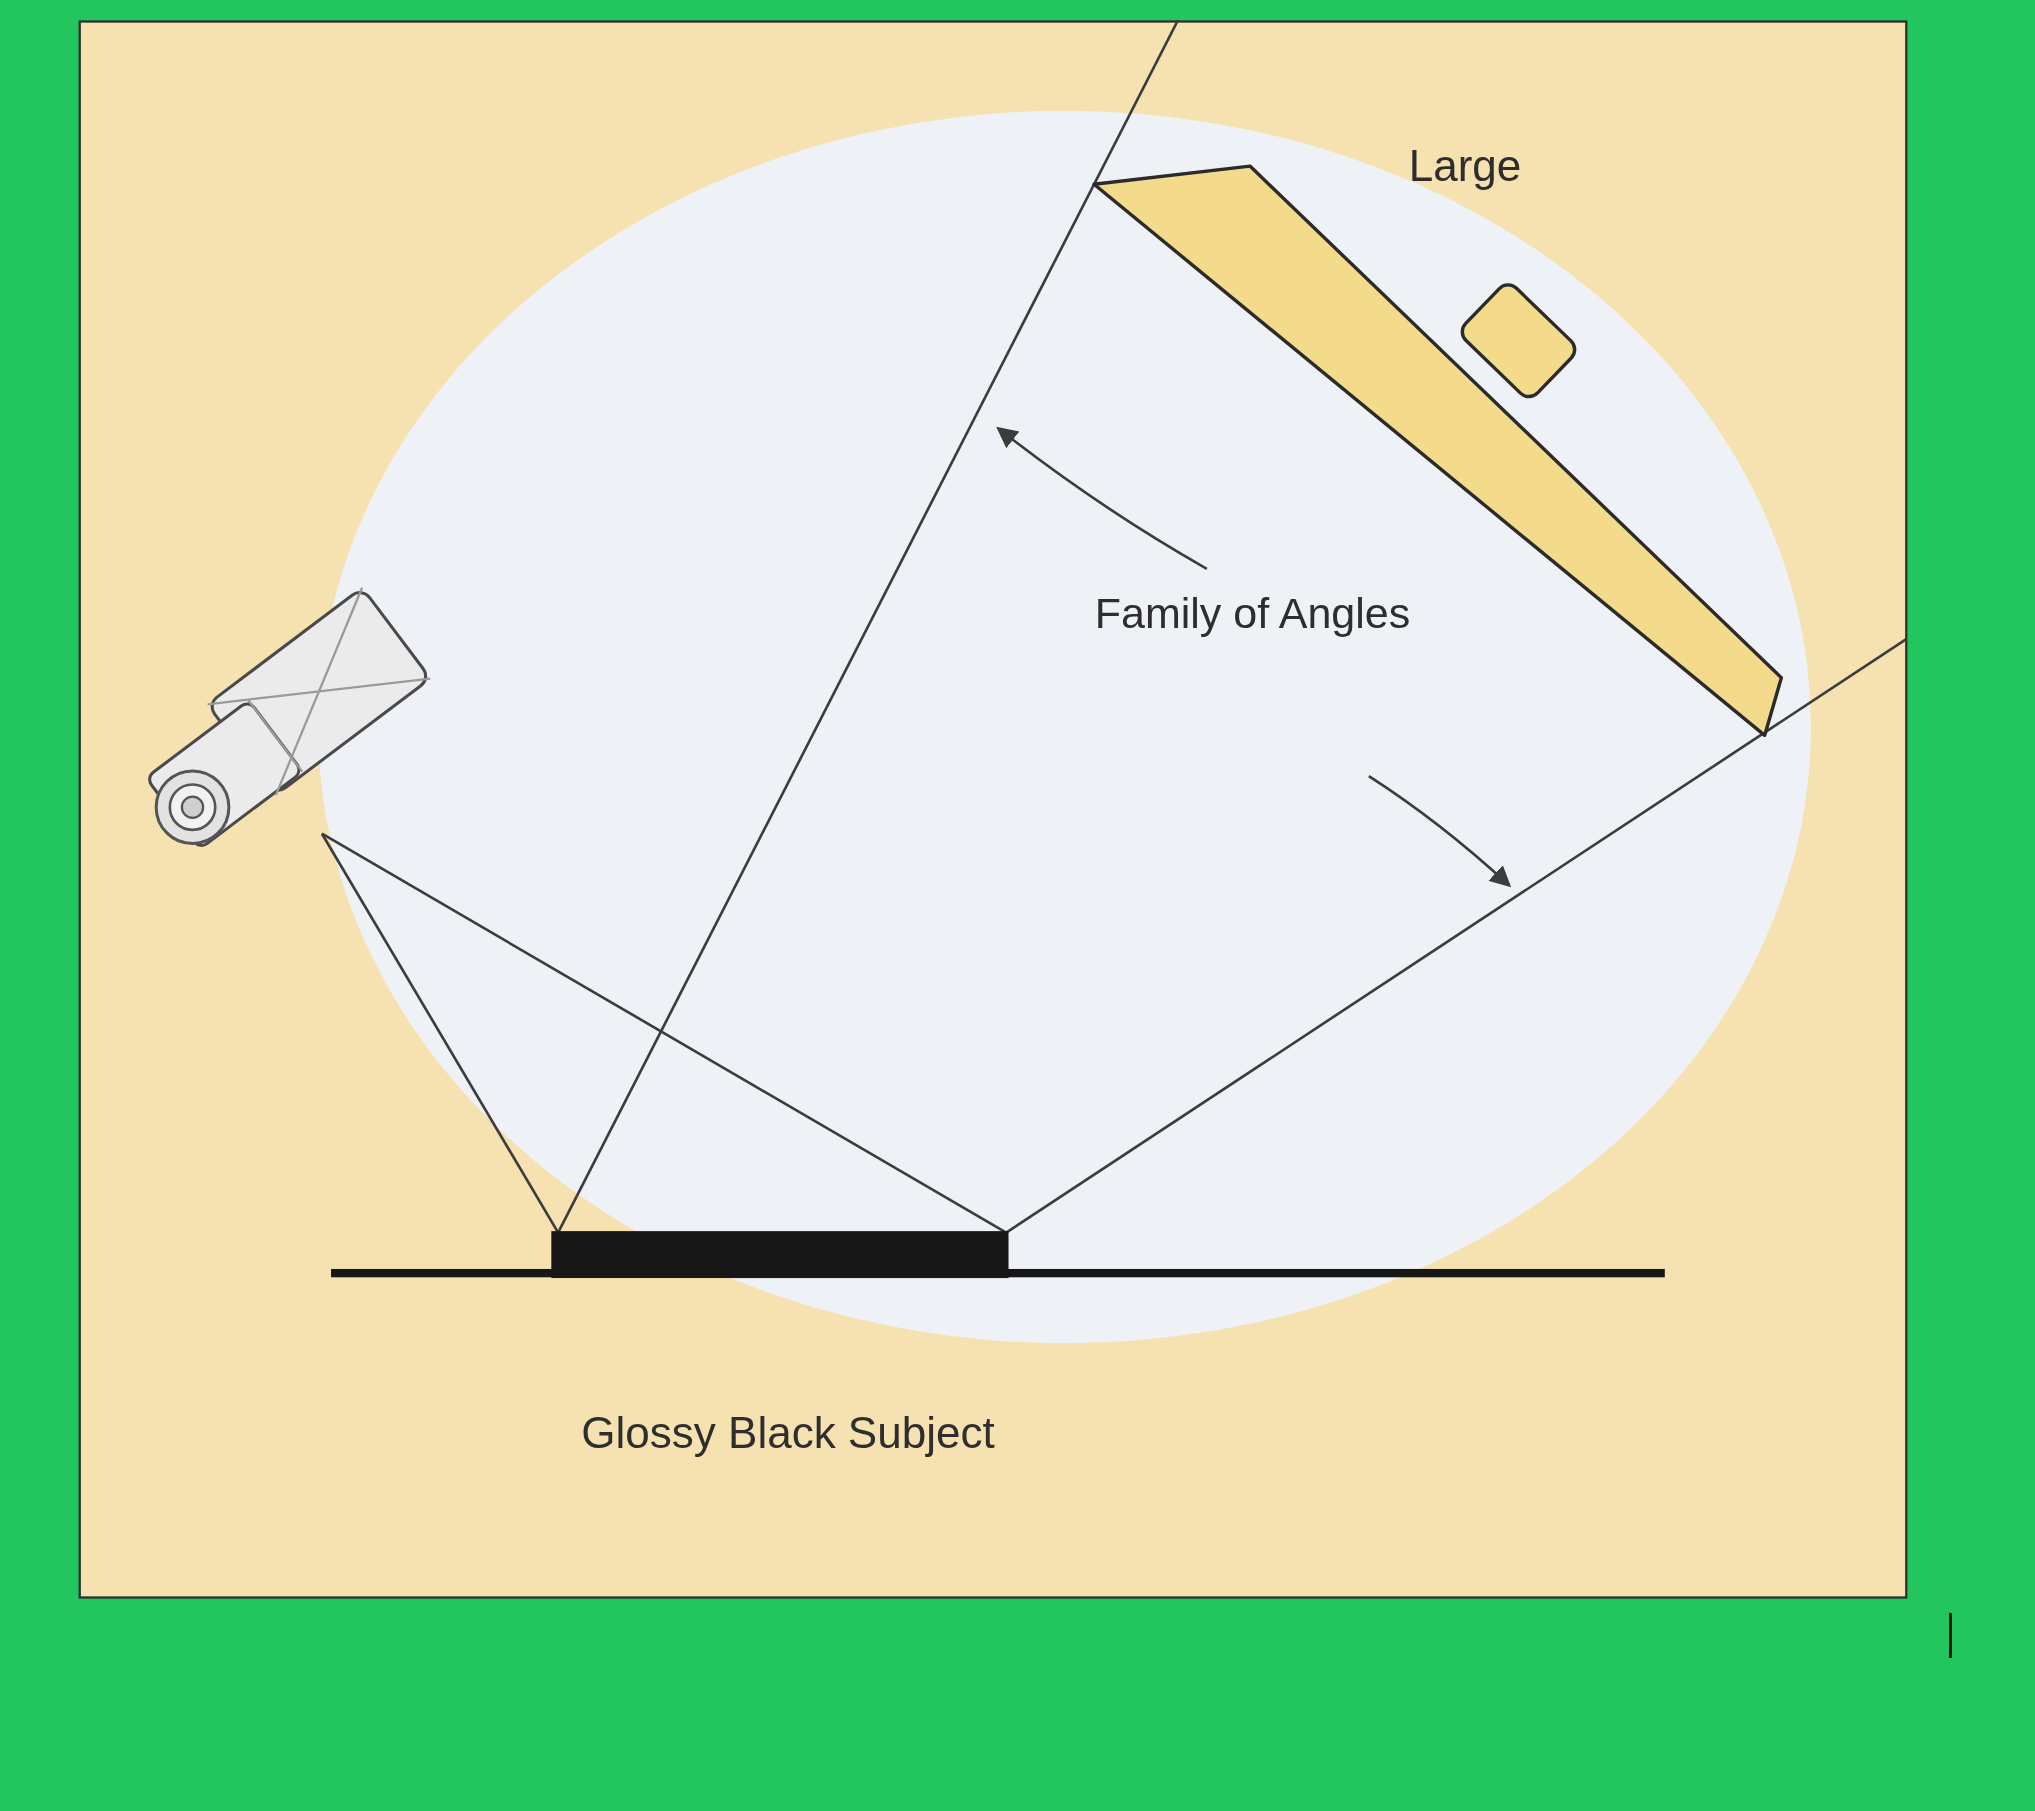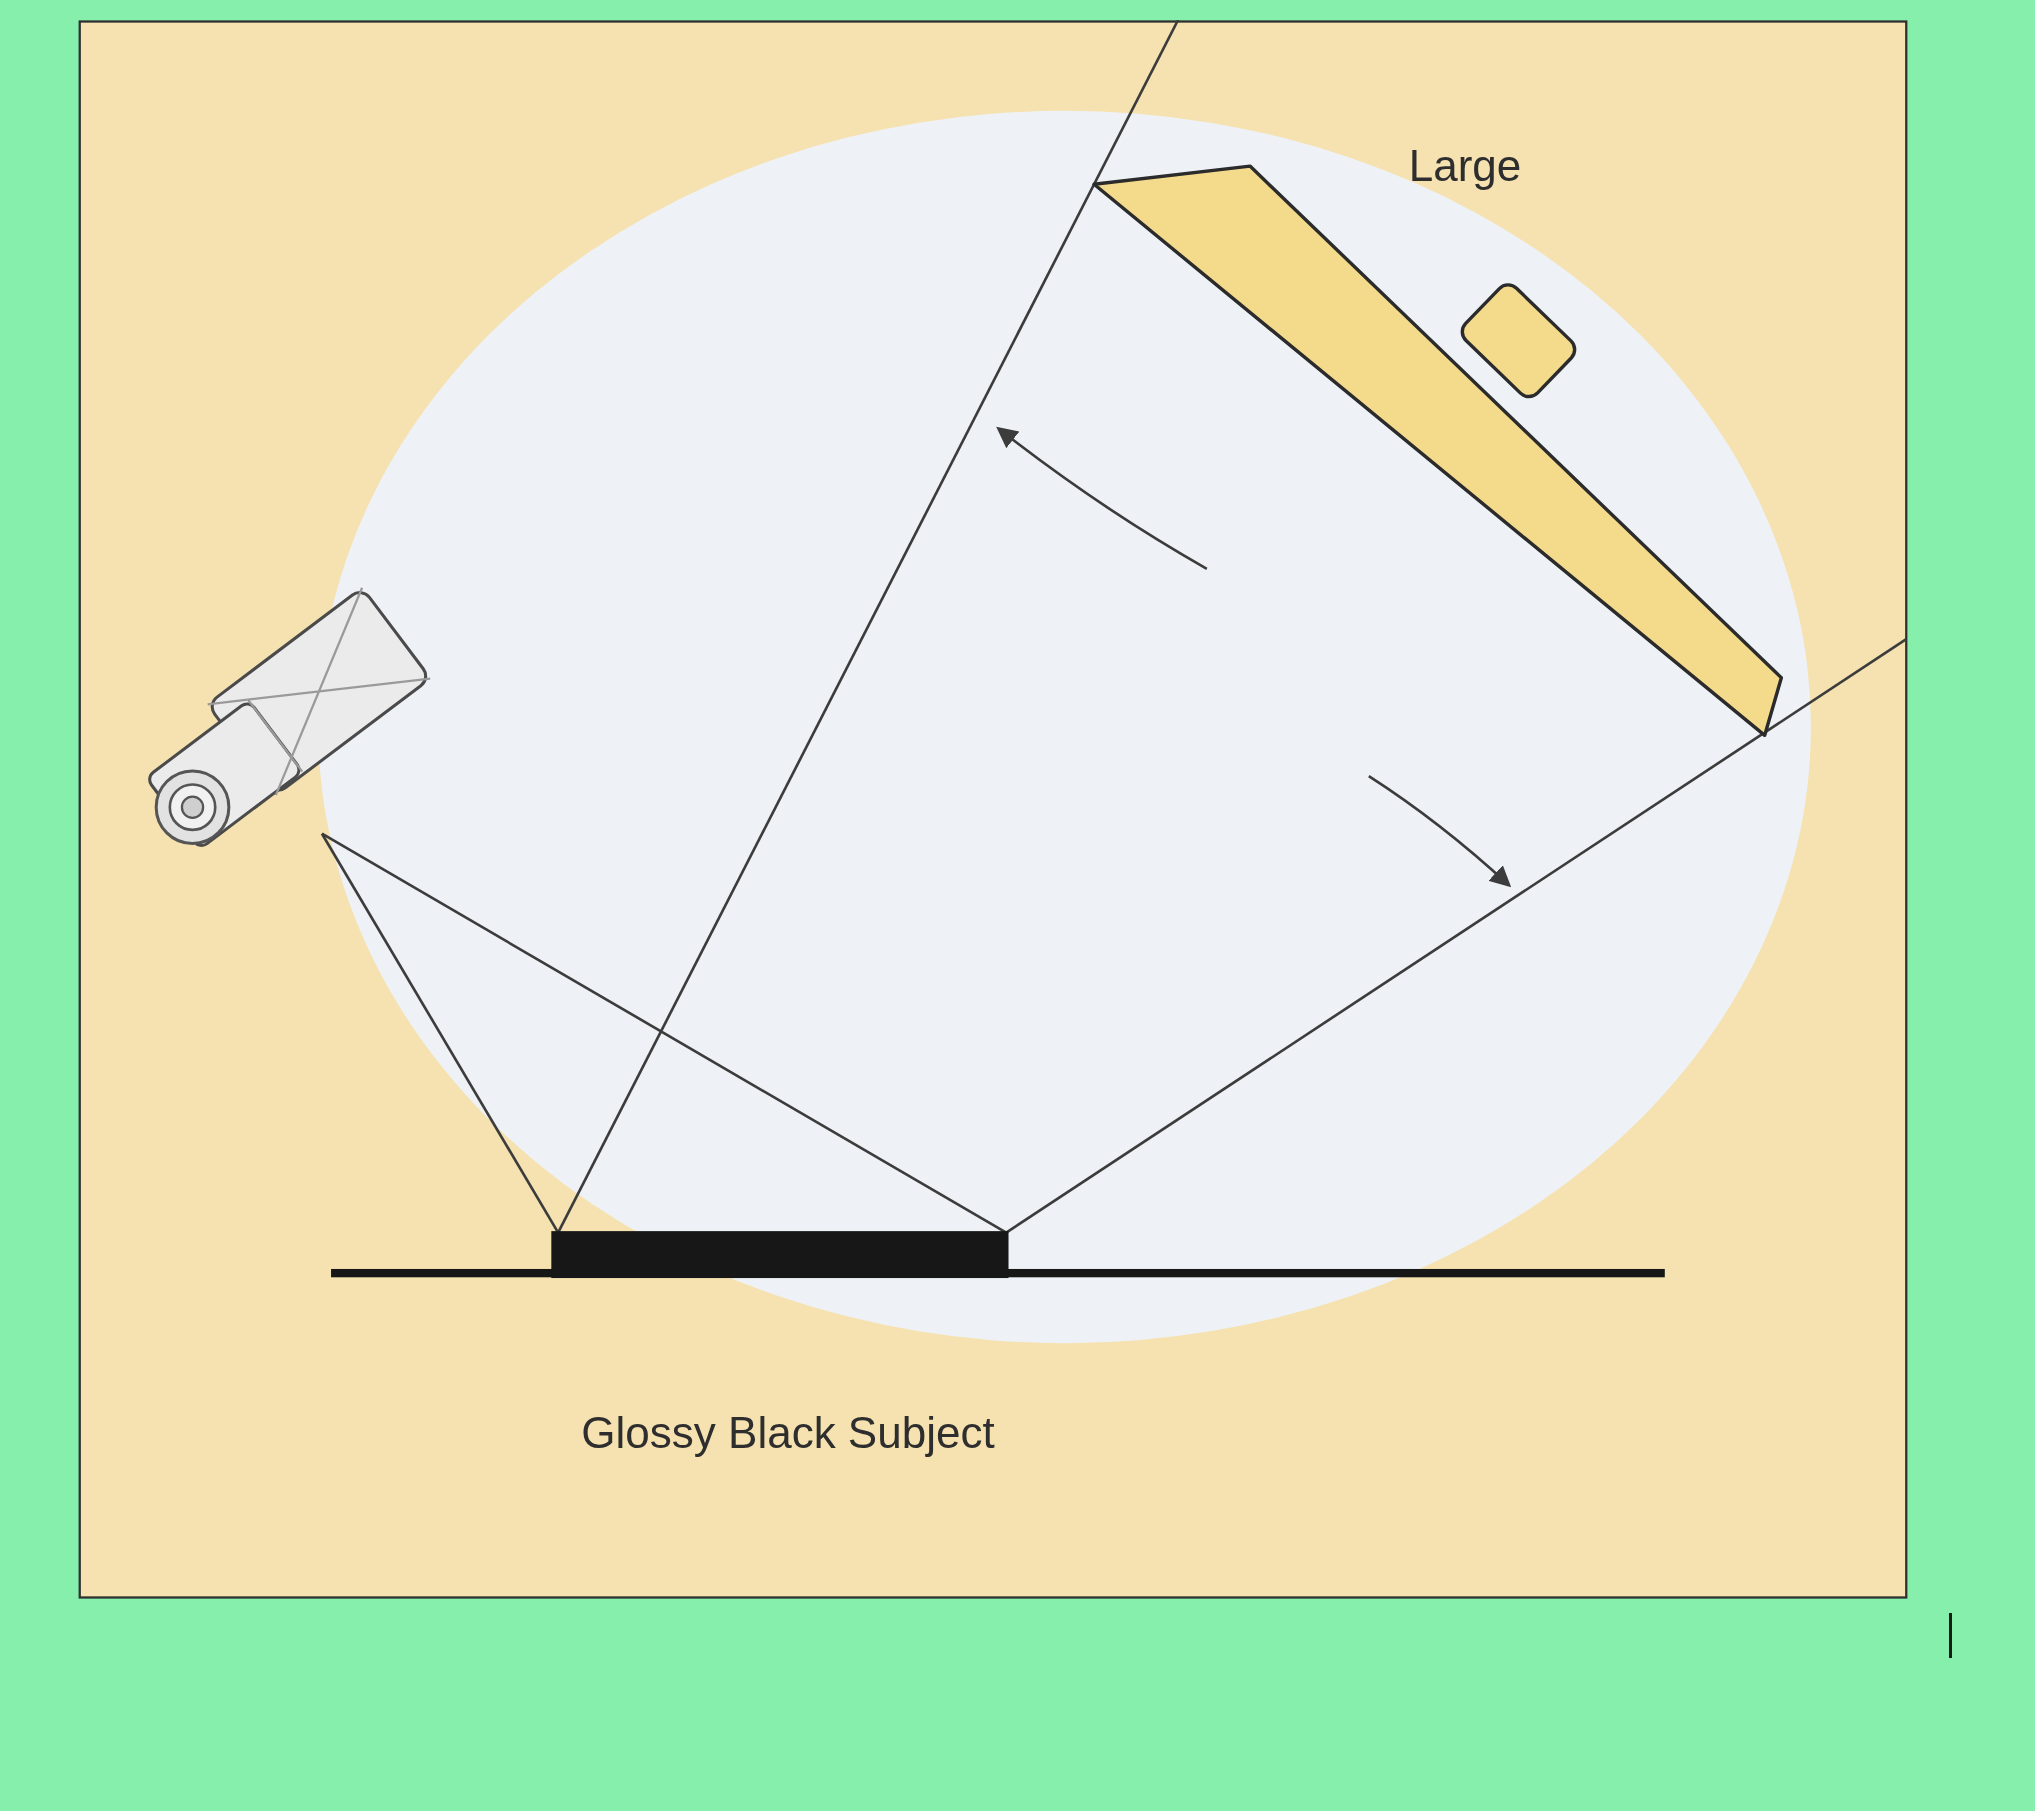--- a/index.html
+++ b/index.html
@@ -1,16 +1,16 @@
 <!DOCTYPE html>
 <html style="--background: #f5e2b0; --ellipse: #eef2f7; --light-fill: #f4db8b; --line: #3c3c3c; --subject: #171717; --text: #2e2e2e;font-size:12px"><head>
 <meta charset="utf-8">
 <style>
   html,body{margin:0;padding:0;background:#ffffff;}
-  .page{position:relative;width:2035px;height:1811px;background:#86efac;overflow:hidden;
+  .page{position:relative;width:2035px;height:1811px;background:#22c55e;overflow:hidden;
         font-family:"Liberation Sans",sans-serif;}
   .panel{position:absolute;left:78px;top:19.7px;width:1830px;height:1579px;}
   .panel svg{position:absolute;left:0;top:0;}
   .label{position:absolute;color:var(--text,#2e2e2e);}
   .label-large-light{left:1285px;top:108px;width:204px;text-align:center;
         font-size:44px;line-height:76px;}
   .label-family{left:883px;top:560px;width:583px;text-align:center;
         font-size:43px;line-height:67px;}
   .label-family .it{font-style:italic;}
   .label-glossy{left:407px;top:1388px;width:606px;text-align:center;font-size:44px;}
@@ -72,20 +72,21 @@
 
       <path class="arrow" d="M1491,725 Q1350,645 1216,540"></path>
       <path class="arrow" d="M1705,999 Q1800,1060 1890,1143"></path>
     </svg>
 
     <div class="label label-large-light">
       <div>Large</div>
     </div>
 
     <div class="label label-family">
+      <div>Family of Angles</div>
     </div>
 
     <div class="label label-glossy">Glossy Black Subject</div>
   </div>
 
   <div class="tick"></div>
 
 </div>
 
 

